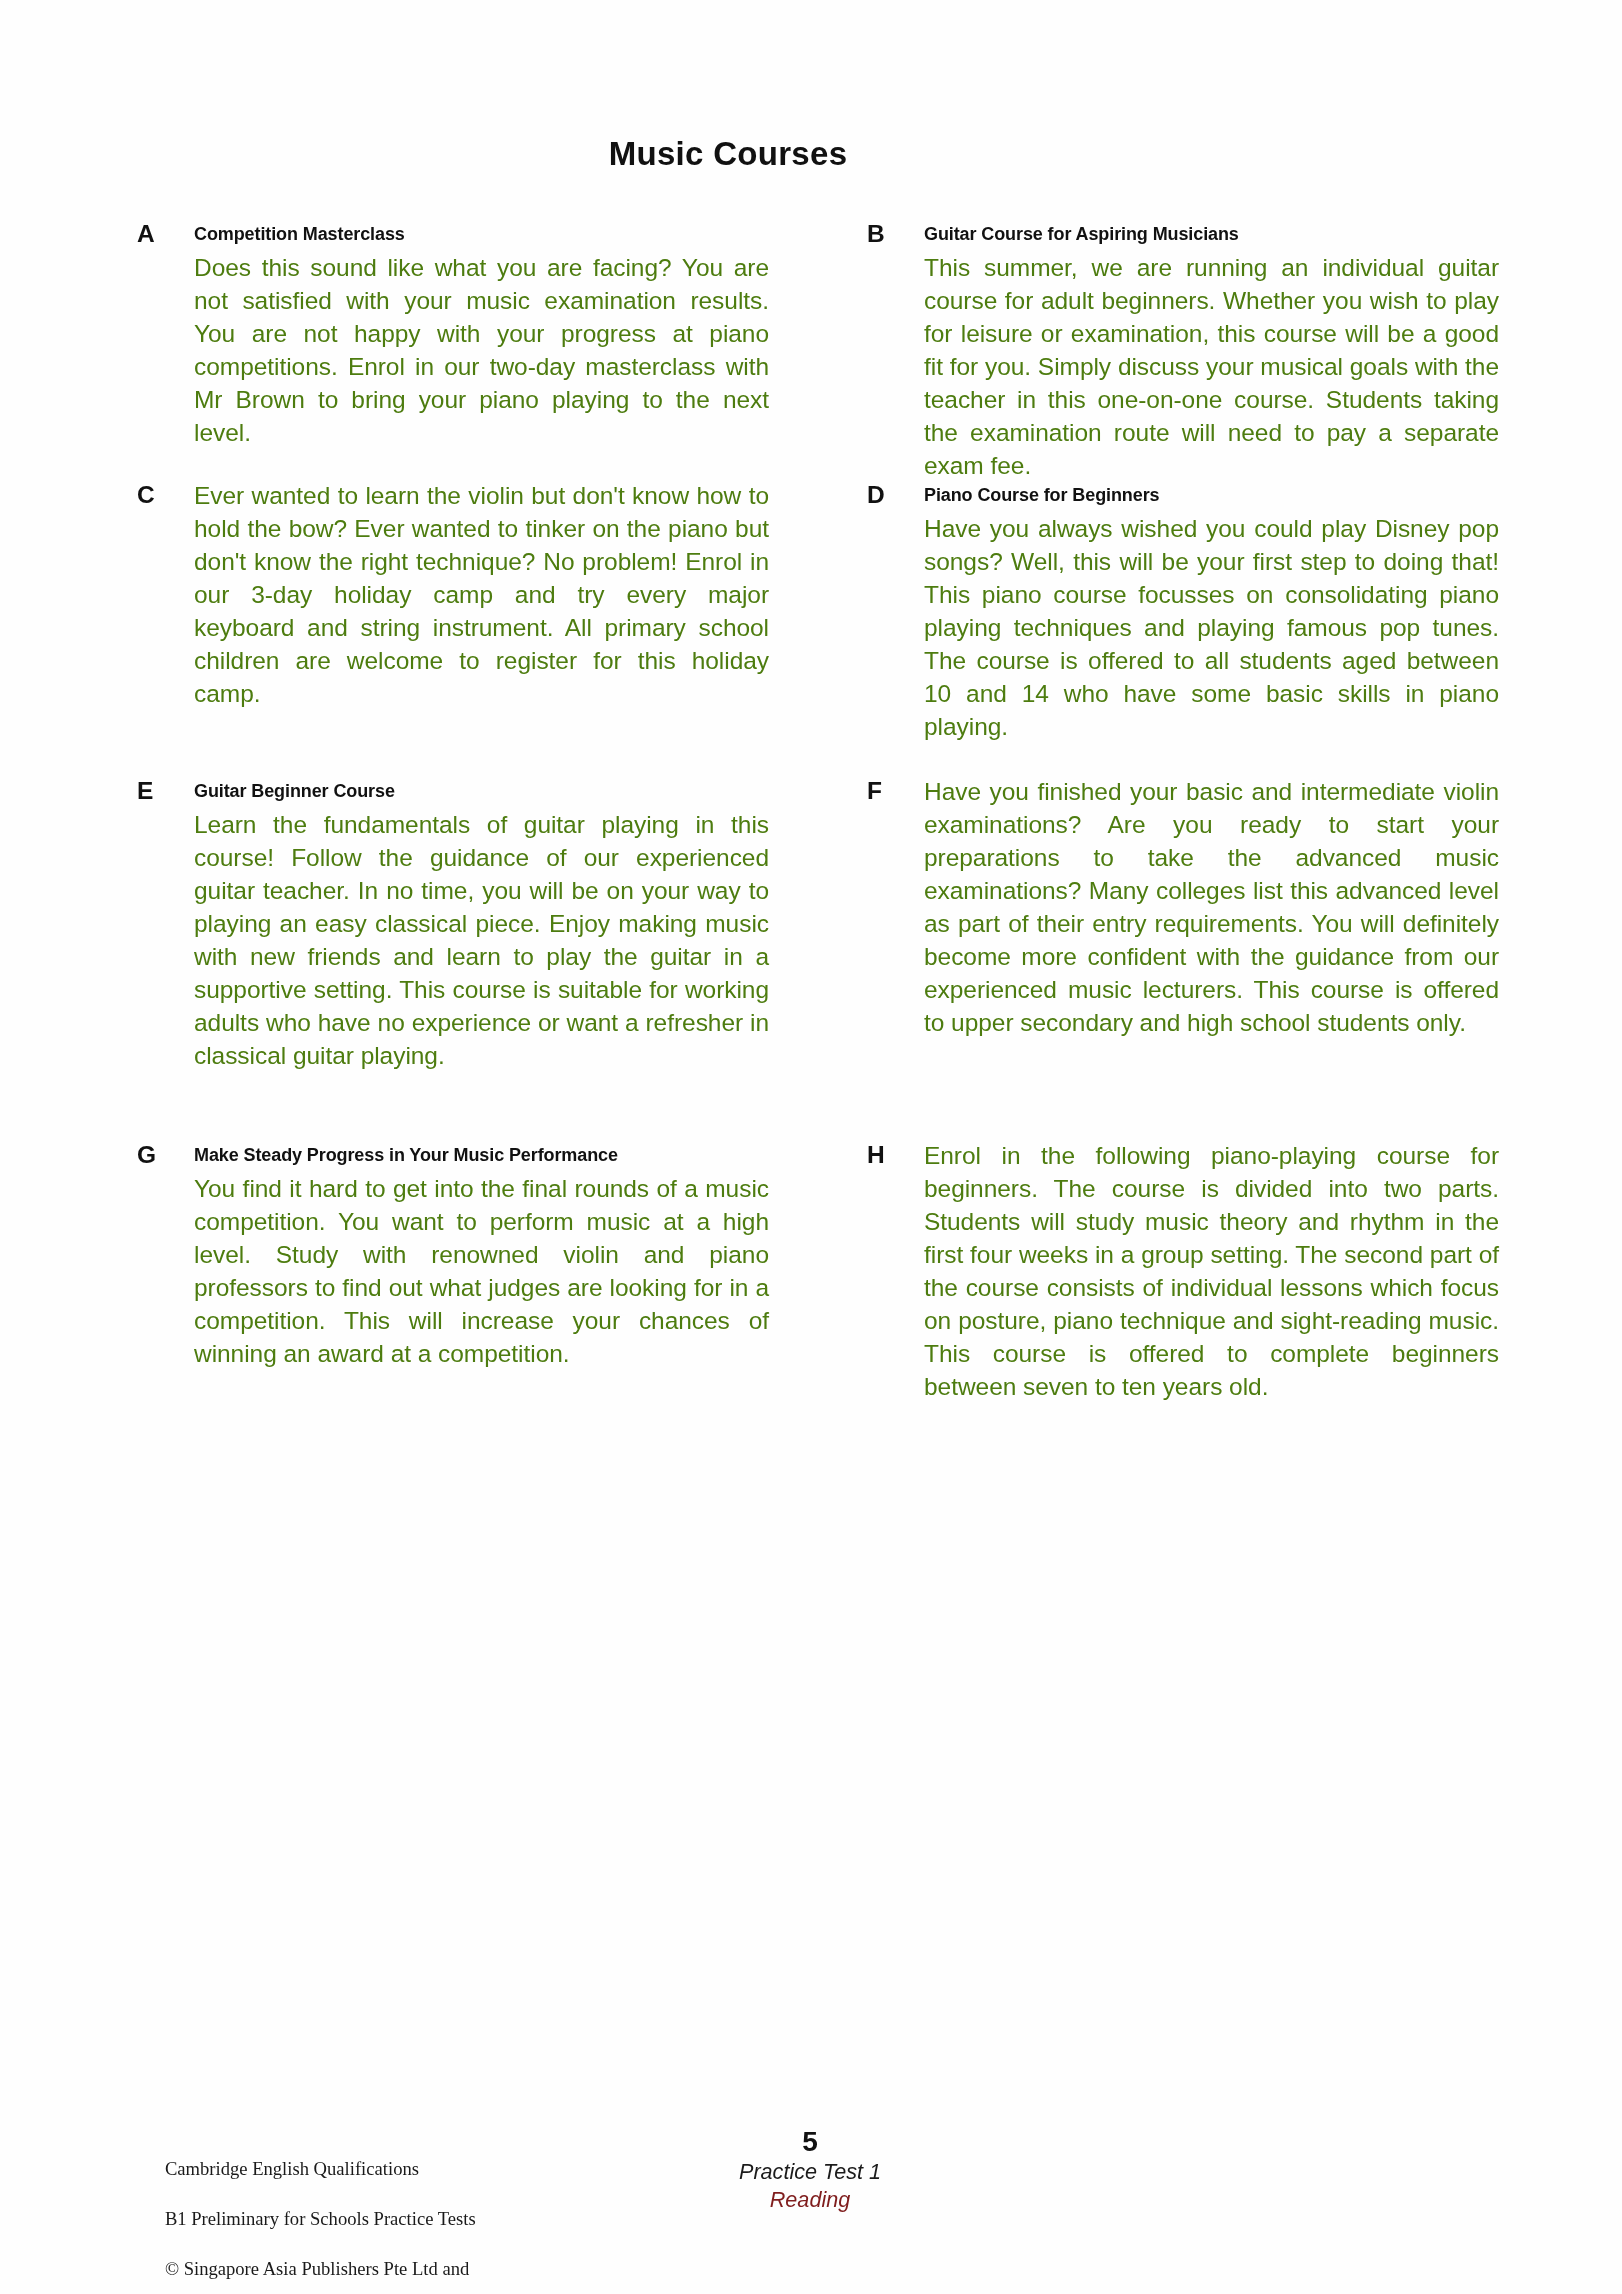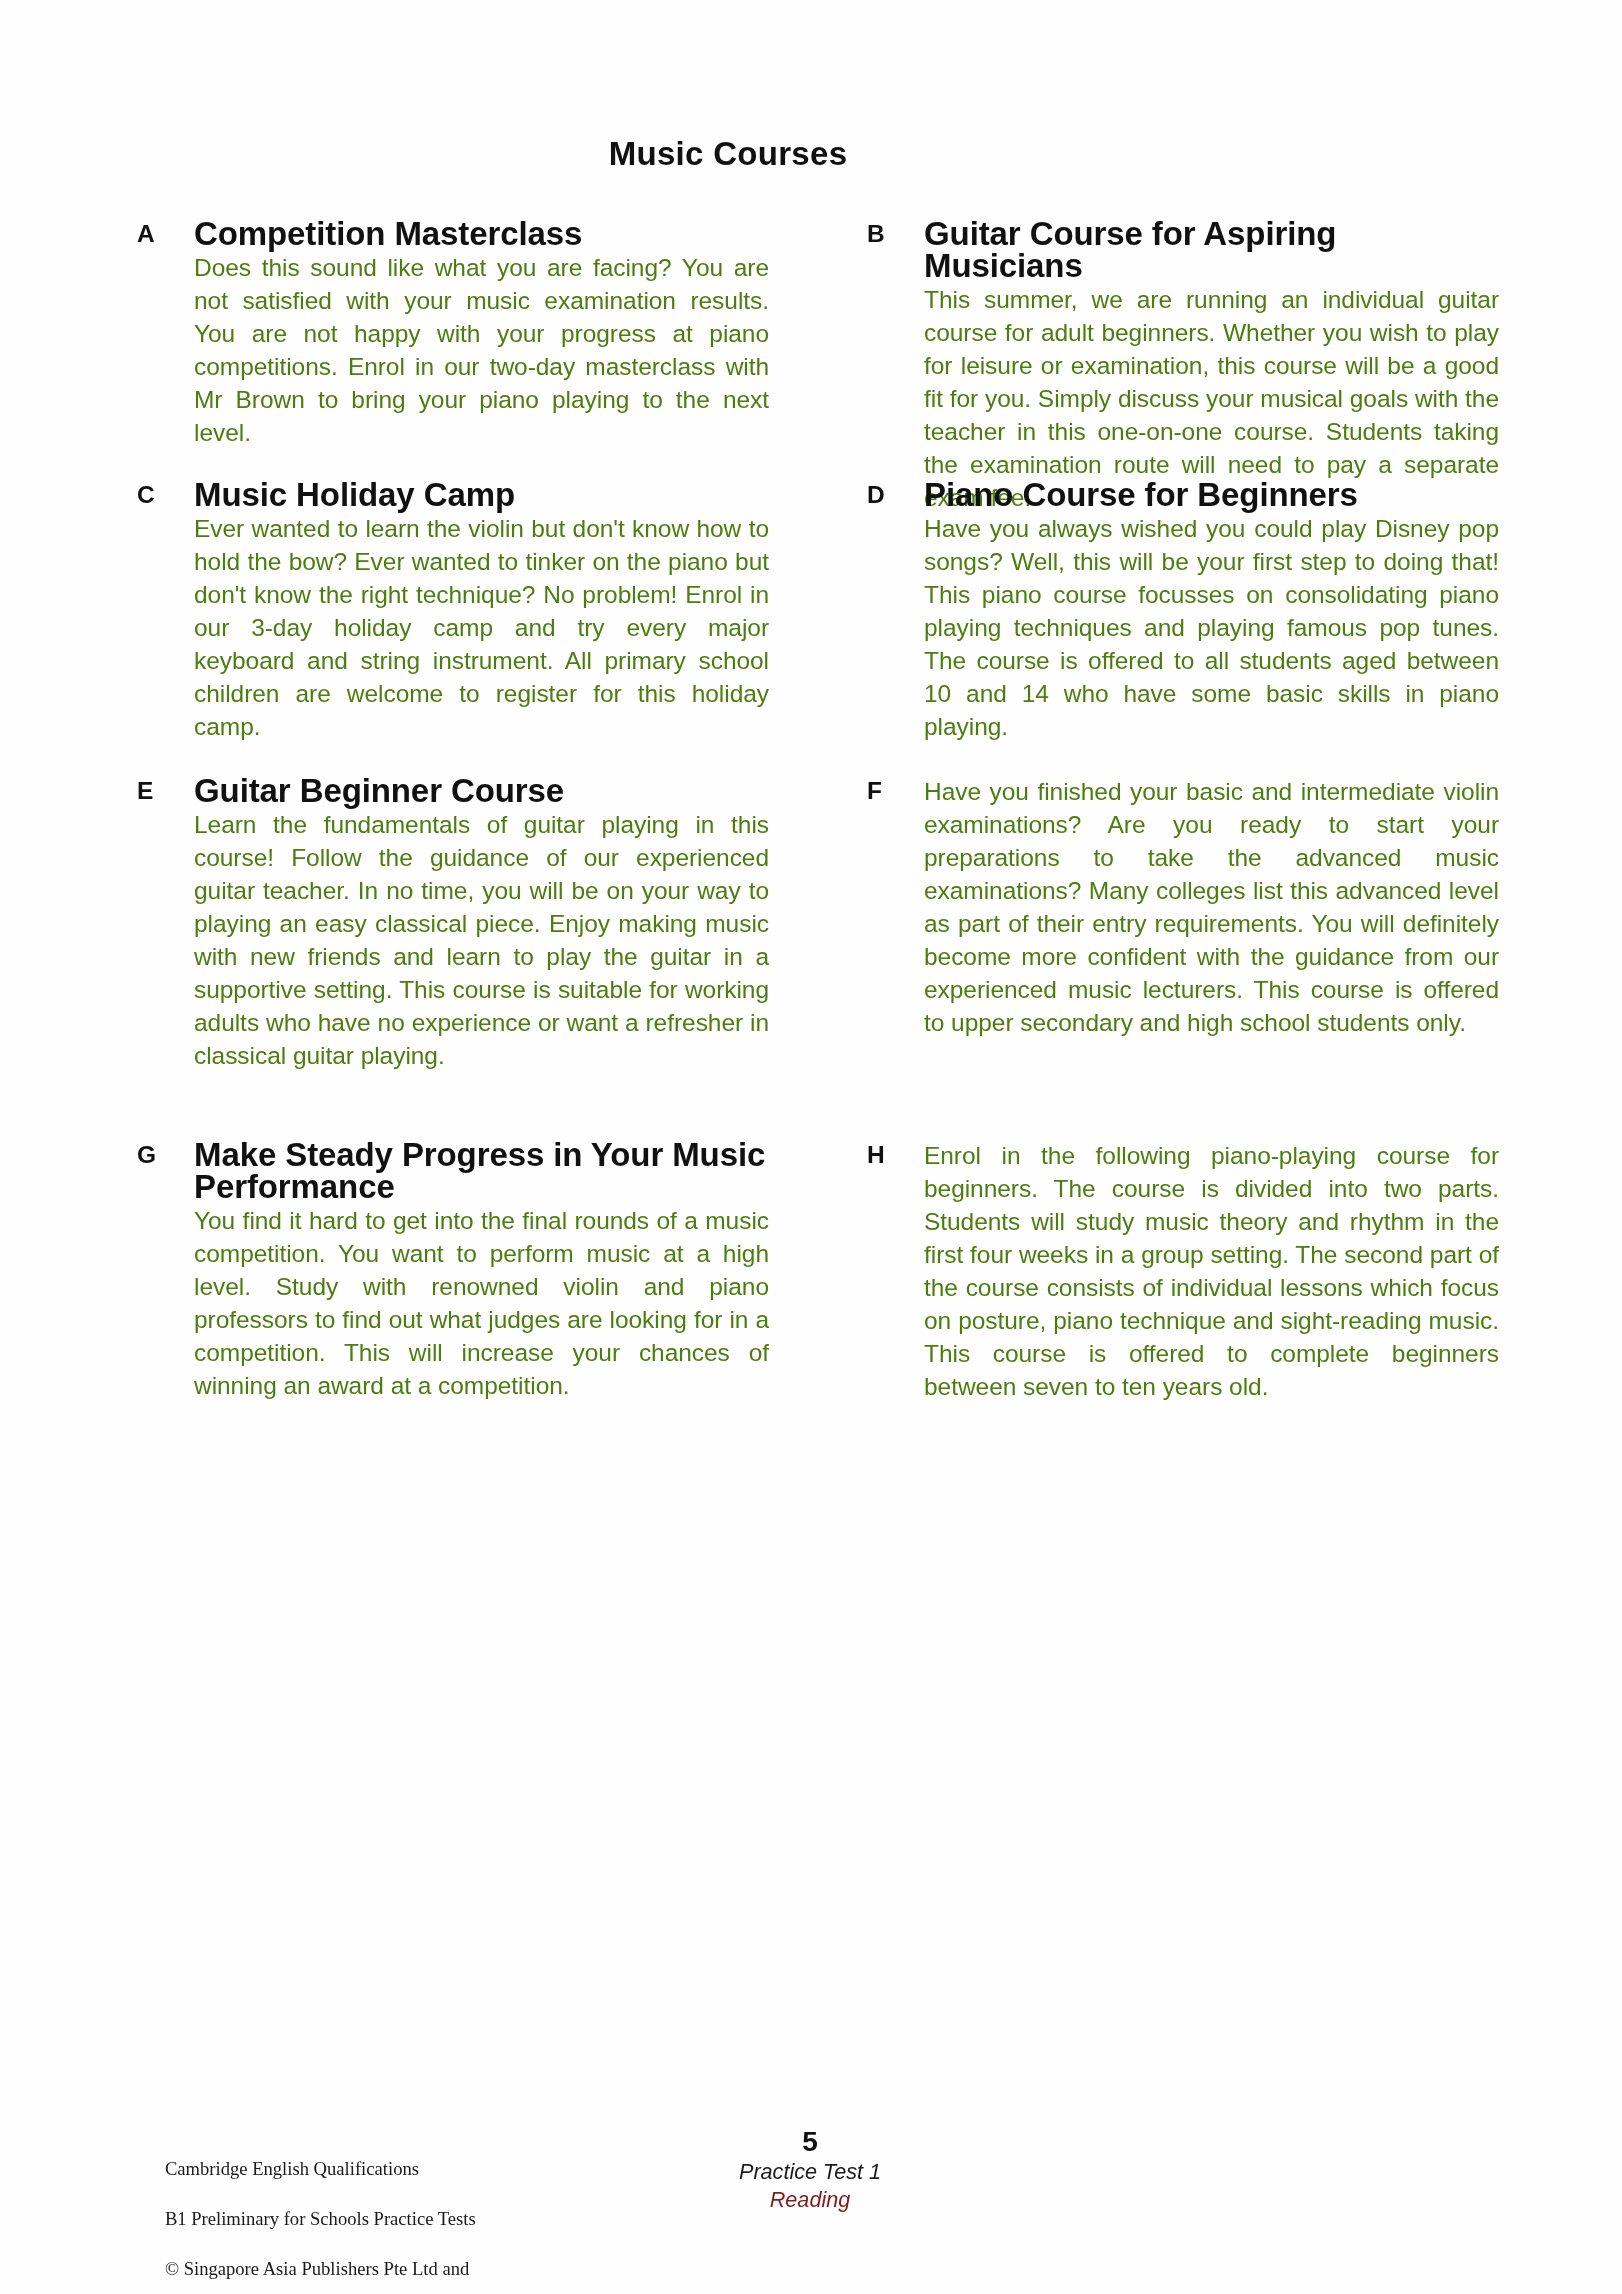--- a/index.html
+++ b/index.html
@@ -58,21 +58,21 @@
     font-weight: bold;
     line-height: 32px;
     color: #111;
   }
 
   .item-body {
     min-width: 0;
   }
 
   .item-heading {
-    font-size: 33px;
+    font-size: 18px;
     font-weight: bold;
     line-height: 32px;
     margin: 0 0 1px 0;
     color: #111;
     letter-spacing: -0.1px;
   }
 
   .item-text {
     font-size: 24.5px;
     line-height: 33px;
@@ -161,21 +161,20 @@
       <div class="item-letter">B</div>
       <div class="item-body">
         <div class="item-heading">Guitar Course for Aspiring Musicians</div>
         <p class="item-text">This summer, we are running an individual guitar course for adult beginners. Whether you wish to play for leisure or examination, this course will be a good fit for you. Simply discuss your musical goals with the teacher in this one-on-one course. Students taking the examination route will need to pay a separate exam fee.</p>
       </div>
     </div>
 
     <div class="item slot-c">
       <div class="item-letter">C</div>
       <div class="item-body">
-        <div class="item-heading">Music Holiday Camp</div>
         <p class="item-text">Ever wanted to learn the violin but don't know how to hold the bow? Ever wanted to tinker on the piano but don't know the right technique? No problem! Enrol in our 3-day holiday camp and try every major keyboard and string instrument. All primary school children are welcome to register for this holiday camp.</p>
       </div>
     </div>
 
     <div class="item slot-d">
       <div class="item-letter">D</div>
       <div class="item-body">
         <div class="item-heading">Piano Course for Beginners</div>
         <p class="item-text">Have you always wished you could play Disney pop songs? Well, this will be your first step to doing that! This piano course focusses on consolidating piano playing techniques and playing famous pop tunes. The course is offered to all students aged between 10 and 14 who have some basic skills in piano playing.</p>
       </div>

